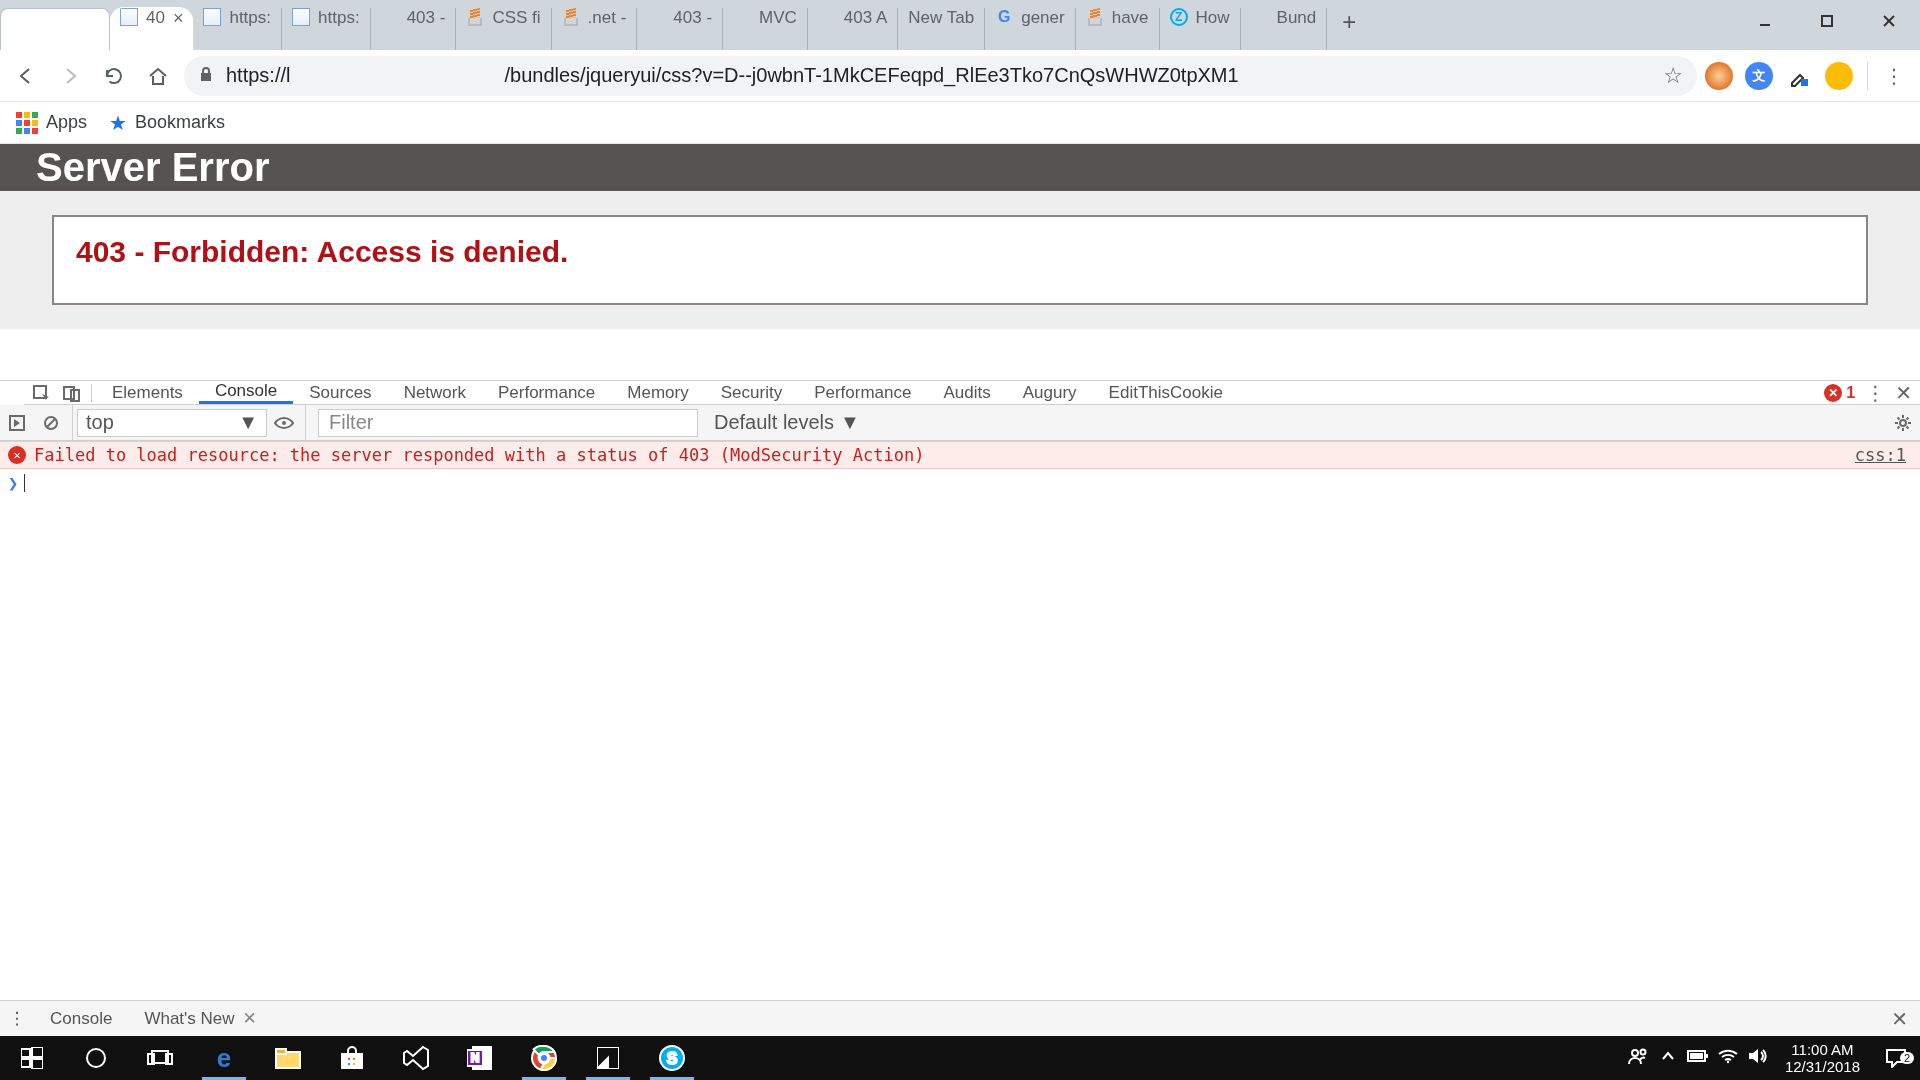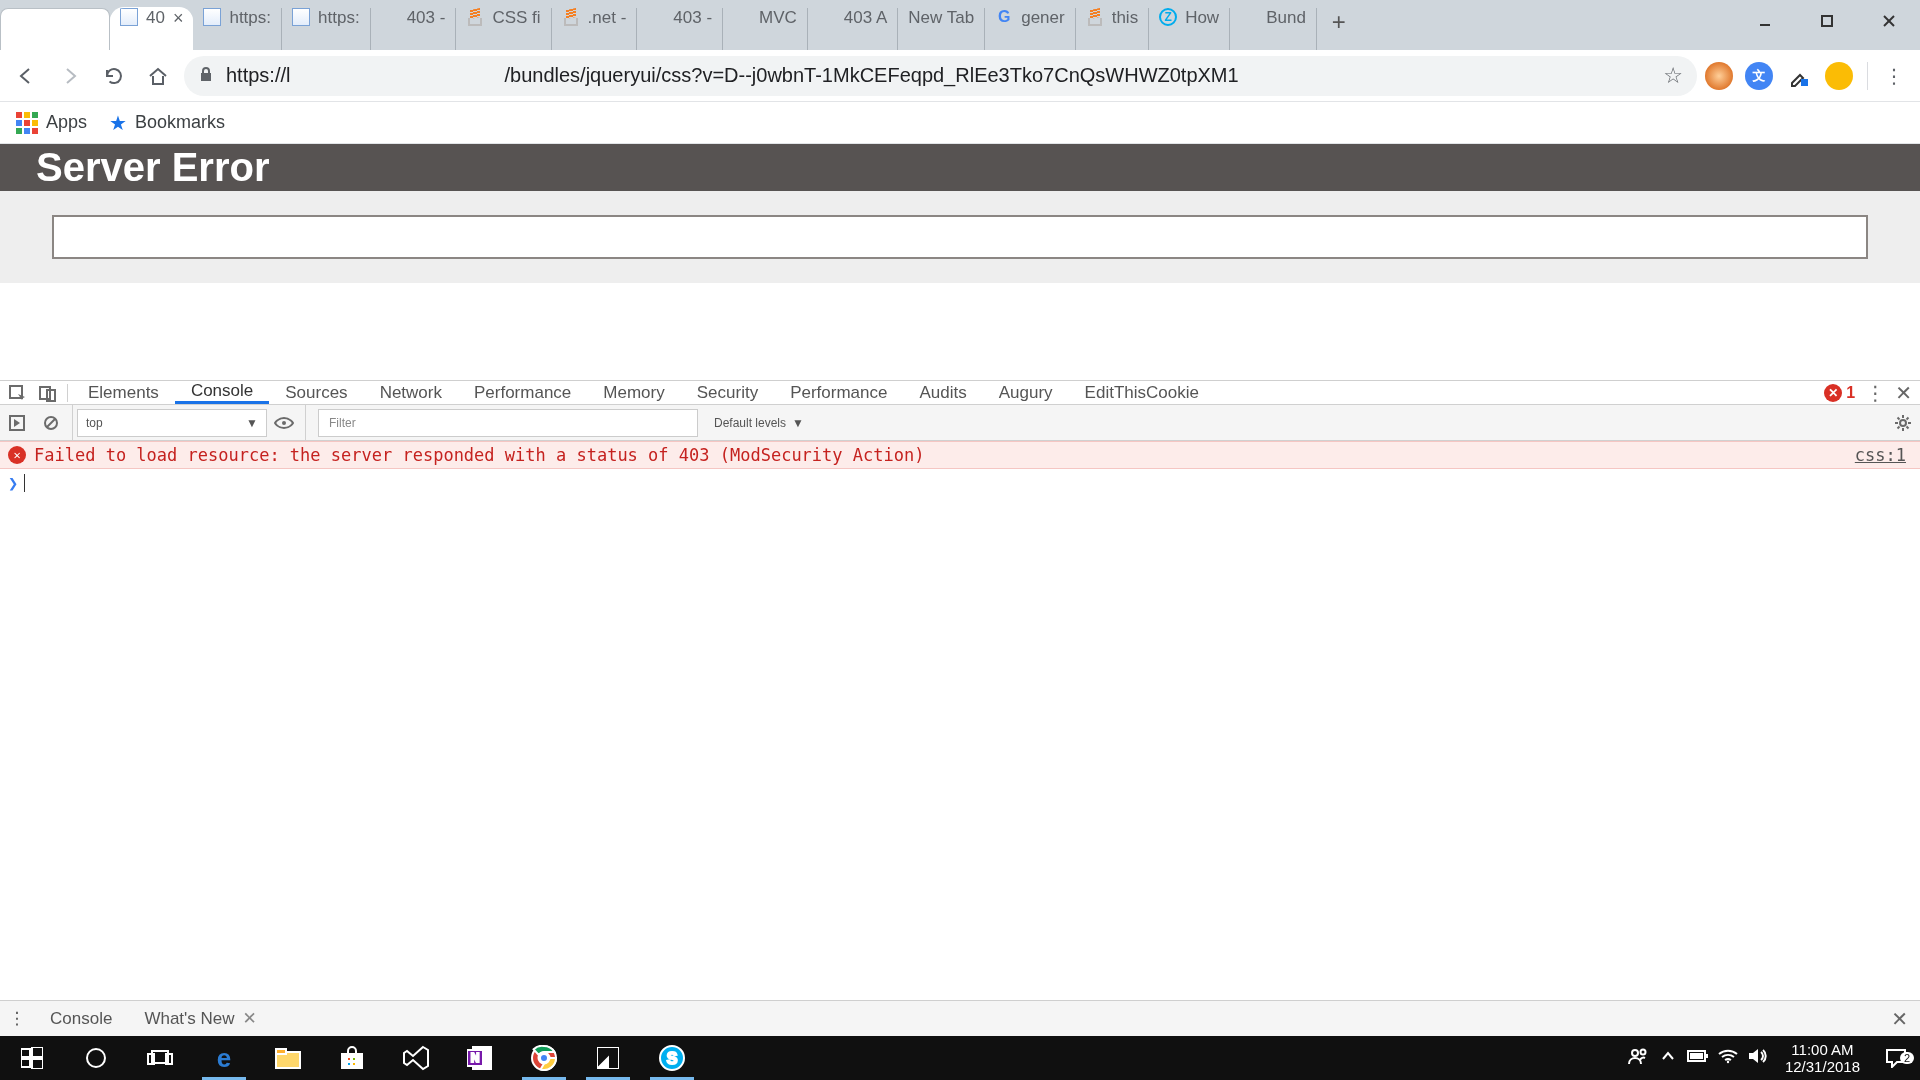--- a/index.html
+++ b/index.html
@@ -42,29 +42,29 @@
   .star { color:#1a73e8; font-size:20px; }
   
   .page { background:#EEE; }
   .page-header { background:#575352; color:#fff; padding:1px 36px; font-size:40px; font-weight:600; }
   .page-body { padding:24px 52px; }
   .err-box { border:2px solid #8b8683; background:#fff; padding:18px 22px 22px; }
   .err-title { color:#b11116; font-size:30px; font-weight:700; margin-bottom:12px; }
   .err-sub { font-size:22px; font-weight:700; color:#2b2b2b; }
   
   .devtools { position:absolute; left:0; right:0; bottom:44px; top:380px; background:#fff; border-top:1px solid #cfcfcf; display:flex; flex-direction:column; }
-  .dt-tabs { display:flex; align-items:center; height:24px; border-bottom:1px solid #d0d0d0; font-size:17px; color:#555; }
+  .dt-tabs { display:flex; align-items:center; height:24px; border-bottom:1px solid #d0d0d0; font-size:17px; color:#555;margin-left:24px; }
   .dt-ico { width:34px; display:flex; align-items:center; justify-content:center; color:#6b6b6b; }
   .dt-ico.sep { border-right:1px solid #d0d0d0; padding-right:6px; margin-right:4px; }
   .dt-tab { padding:0 16px; height:100%; display:flex; align-items:center; cursor:default; }
   .dt-tab.active { color:#333; border-bottom:3px solid #1a73e8; }
   .dt-right { margin-left:auto; display:flex; align-items:center; gap:10px; padding-right:8px; }
   .err-badge { display:flex; align-items:center; gap:4px; color:#d93025; font-size:16px; font-weight:600;}
   .err-badge .circ{width:18px;height:18px;border-radius:50%;background:#d93025;color:#fff;display:flex;align-items:center;justify-content:center;font-size:12px;}
-  .dt-filter { display:flex; align-items:center; height:36px; border-bottom:1px solid #d0d0d0; font-size:12px; color:#555; background:#f5f5f5;}
+  .dt-filter { display:flex; align-items:center; height:36px; border-bottom:1px solid #d0d0d0; font-size:20px; color:#555; background:#f5f5f5;}
   .dt-filter > * { display:flex; align-items:center; }
   .dt-filter .play,.dt-filter .ban,.dt-filter .eye,.dt-filter .gear { width:34px; justify-content:center; color:#6b6b6b;}
   .dt-filter .sep { border-right:1px solid #d0d0d0; height:100%; margin:0 4px; width:0; }
   .ctx-sel { width:190px; height:28px; background:#fff; border:1px solid #ccc; padding:0 8px; justify-content:space-between; }
   .flt-inp { width:380px; height:28px; background:#fff; border:1px solid #ccc; padding:0 10px; color:#777; margin:0 8px;}
   .lvl-sel { padding:0 8px; gap:6px; }
   .dt-body { flex:1; overflow:auto; font-family:Consolas,"Menlo",monospace; font-size:17px; }
   .log-row { display:flex; align-items:center; background:#fdecea; border-bottom:1px solid #f5c6c3; border-top:1px solid #f5c6c3; padding:3px 8px; }
   .log-row .ico{width:18px;height:18px;border-radius:50%;background:#d93025;color:#fff;display:flex;align-items:center;justify-content:center;font-size:12px;margin-right:8px;}
   .log-row .msg { color:#c5221f; }
@@ -157,21 +157,21 @@
       </div>
       <div class="tab" style="max-width: 120px;">
         <span>New Tab</span>
       </div>
       <div class="tab">
         <span class="favicon g">G</span>
         <span>gener</span>
       </div>
       <div class="tab">
         <span class="favicon so"></span>
-        <span>this</span>
+        <span>have</span>
       </div>
       <div class="tab">
         <span class="favicon z">Z</span>
         <span>How</span>
       </div>
       <div class="tab">
         <span class="favicon ms">
           <span></span>
           <span></span>
           <span></span>
@@ -267,20 +267,21 @@
   <div class="bm-item">
     <span class="star">★</span>
     <span>Bookmarks</span>
   </div>
 </div>
 
 <div class="page">
   <div class="page-header">Server Error</div>
   <div class="page-body">
     <div class="err-box">
+      <div class="err-title">403 - Forbidden: Access is denied.</div>
     </div>
   </div>
 </div>
 
 <div class="devtools">
   <div class="dt-tabs">
     <div class="dt-ico">
         <svg width="18" height="18">
           <rect x="2" y="2" width="12" height="12"></rect>
           <path d="M10 10l7 3-2 1-1 2z" fill="#6b6b6b" stroke="none"></path>

